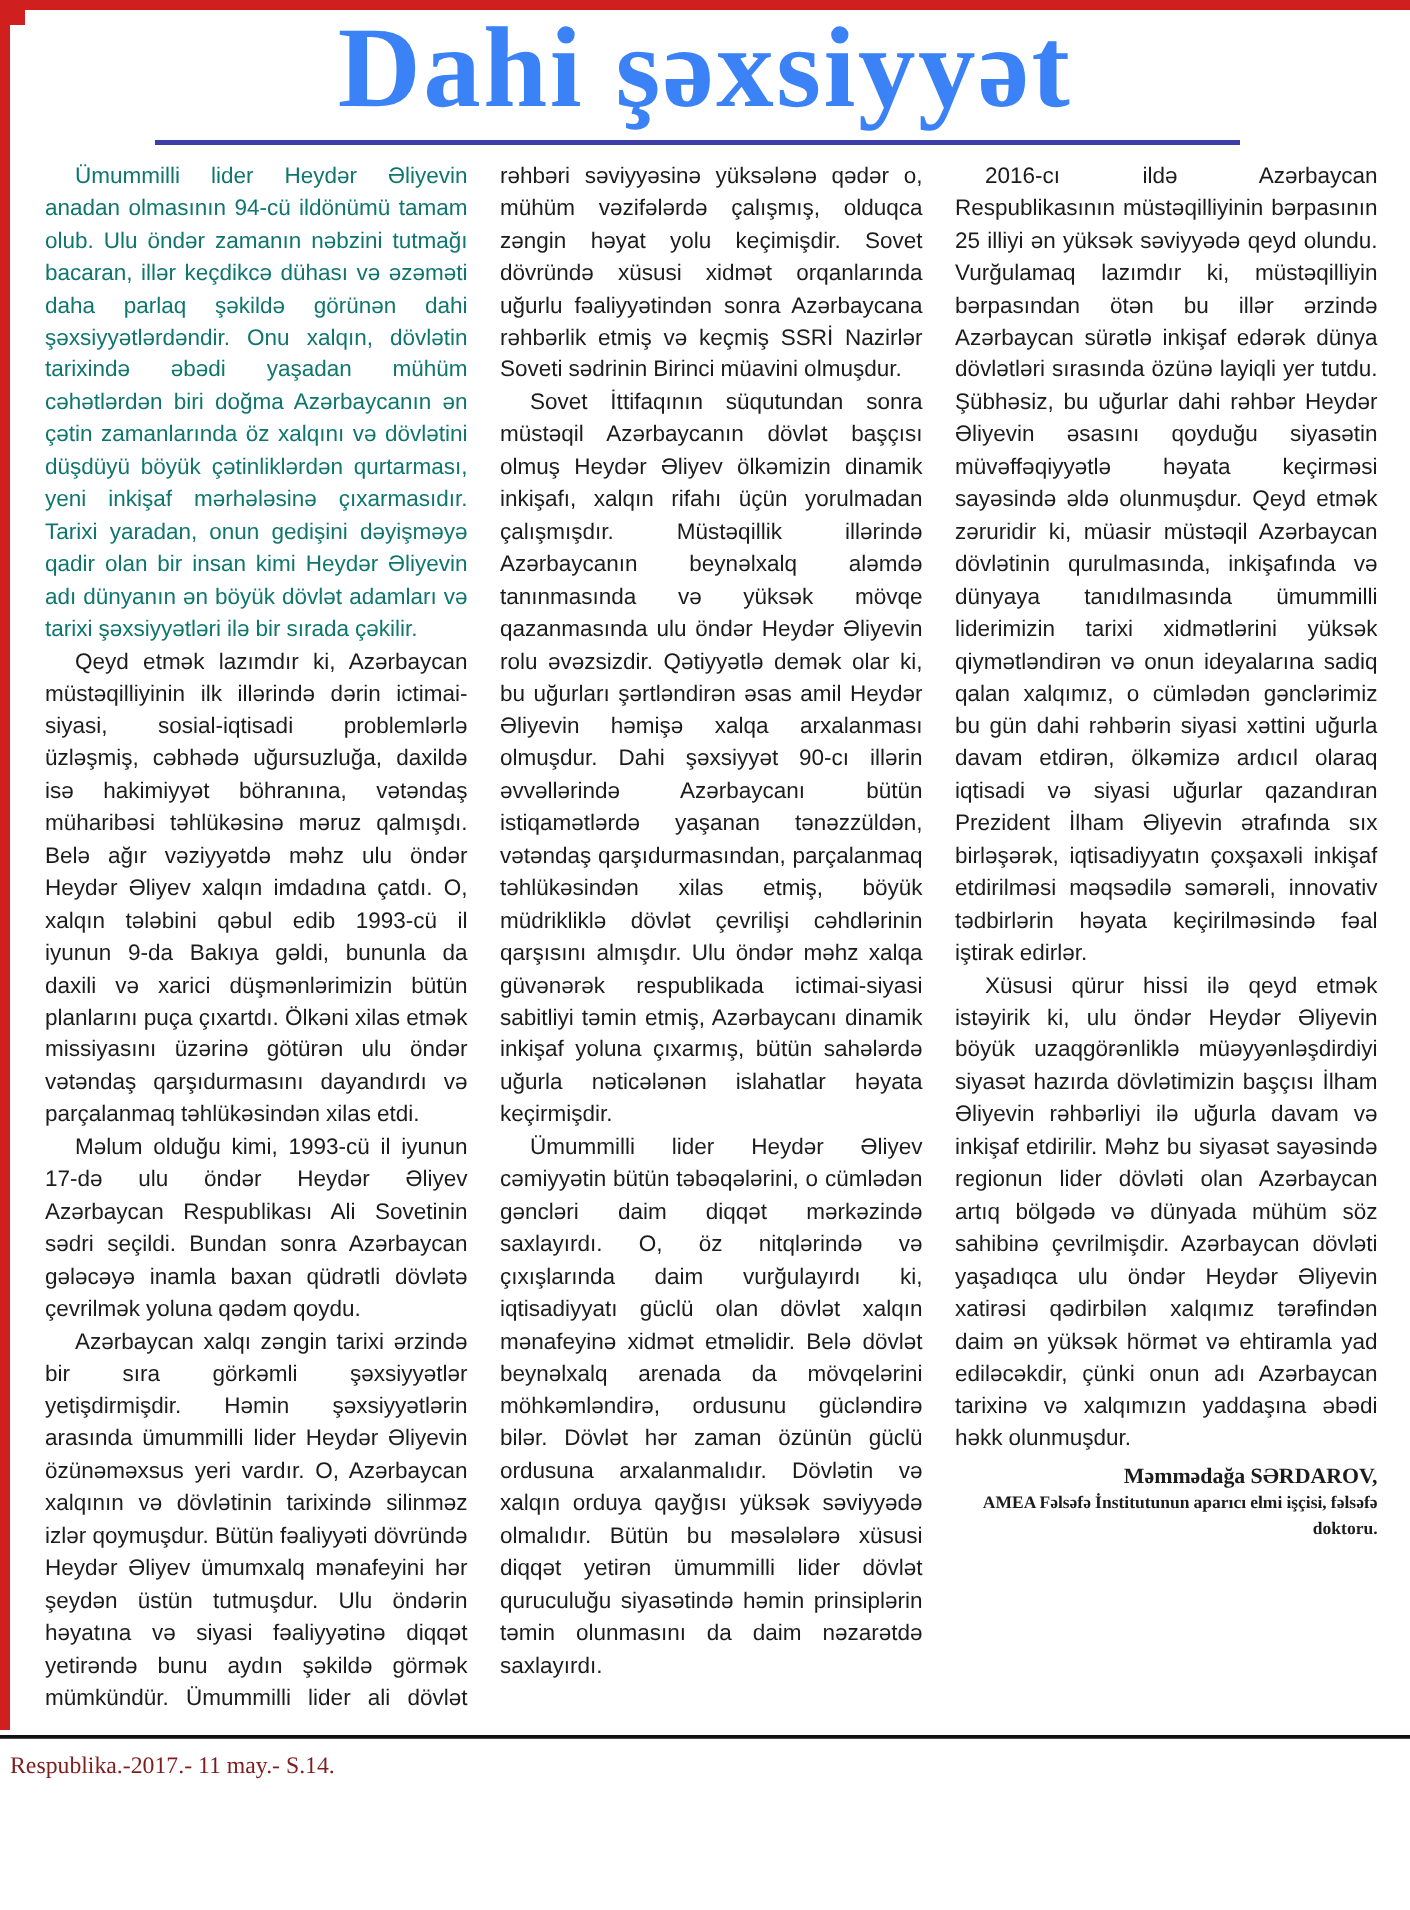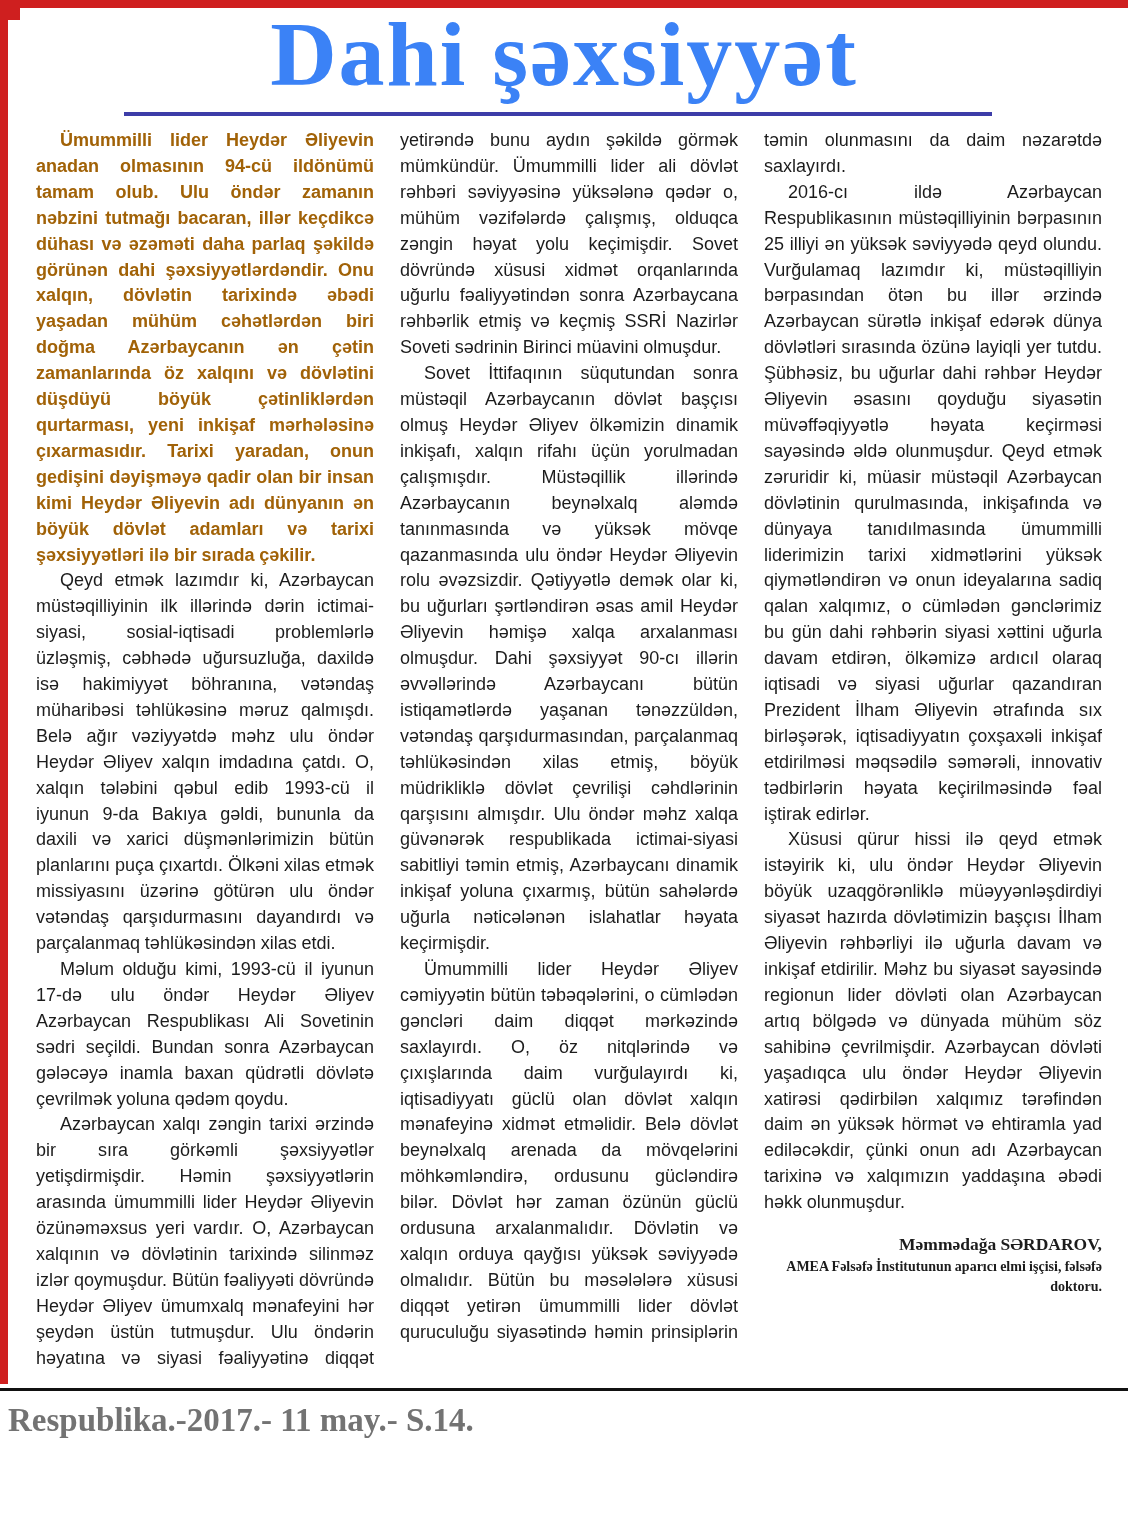--- a/index.html
+++ b/index.html
@@ -59,25 +59,25 @@
     color: #1c1c1c;
     hyphens: auto;
     -webkit-hyphens: auto;
     word-spacing: -0.2px;
   }
   .article p {
     text-indent: 24px;
     margin: 0;
   }
   .article p.lead {
-    font-weight: bold;
-    color: #a16207;
+    font-weight: normal;
+    color: #0f766e;
   }
   .article p.sig-name {
-    margin-top: 16px;
+    margin-top: 4px;
     text-indent: 0;
     text-align: right;
     font-family: "Liberation Serif", "DejaVu Serif", serif;
     font-weight: bold;
     font-size: 17.5px;
   }
   .article p.sig-title {
     text-indent: 0;
     text-align: right;
     font-family: "Liberation Serif", "DejaVu Serif", serif;
@@ -85,23 +85,23 @@
     font-size: 14px;
   }
   .footer-rule {
     position: absolute; top: 1388px; left: 0;
     width: 1128px; height: 3px;
     background: #111111;
   }
   .footer-citation {
     position: absolute; top: 1402px; left: 8px;
     font-family: "Liberation Serif", "DejaVu Serif", serif;
-    font-weight: bold;
-    font-size: 33px;
-    color: #737373;
+    font-weight: normal;
+    font-size: 19px;
+    color: #7f1d1d;
   }
 </style>
 </head>
 <body>
 
 <div class="top-bar"></div>
 <div class="corner-block"></div>
 <div class="left-bar"></div>
 
 <div class="masthead">

